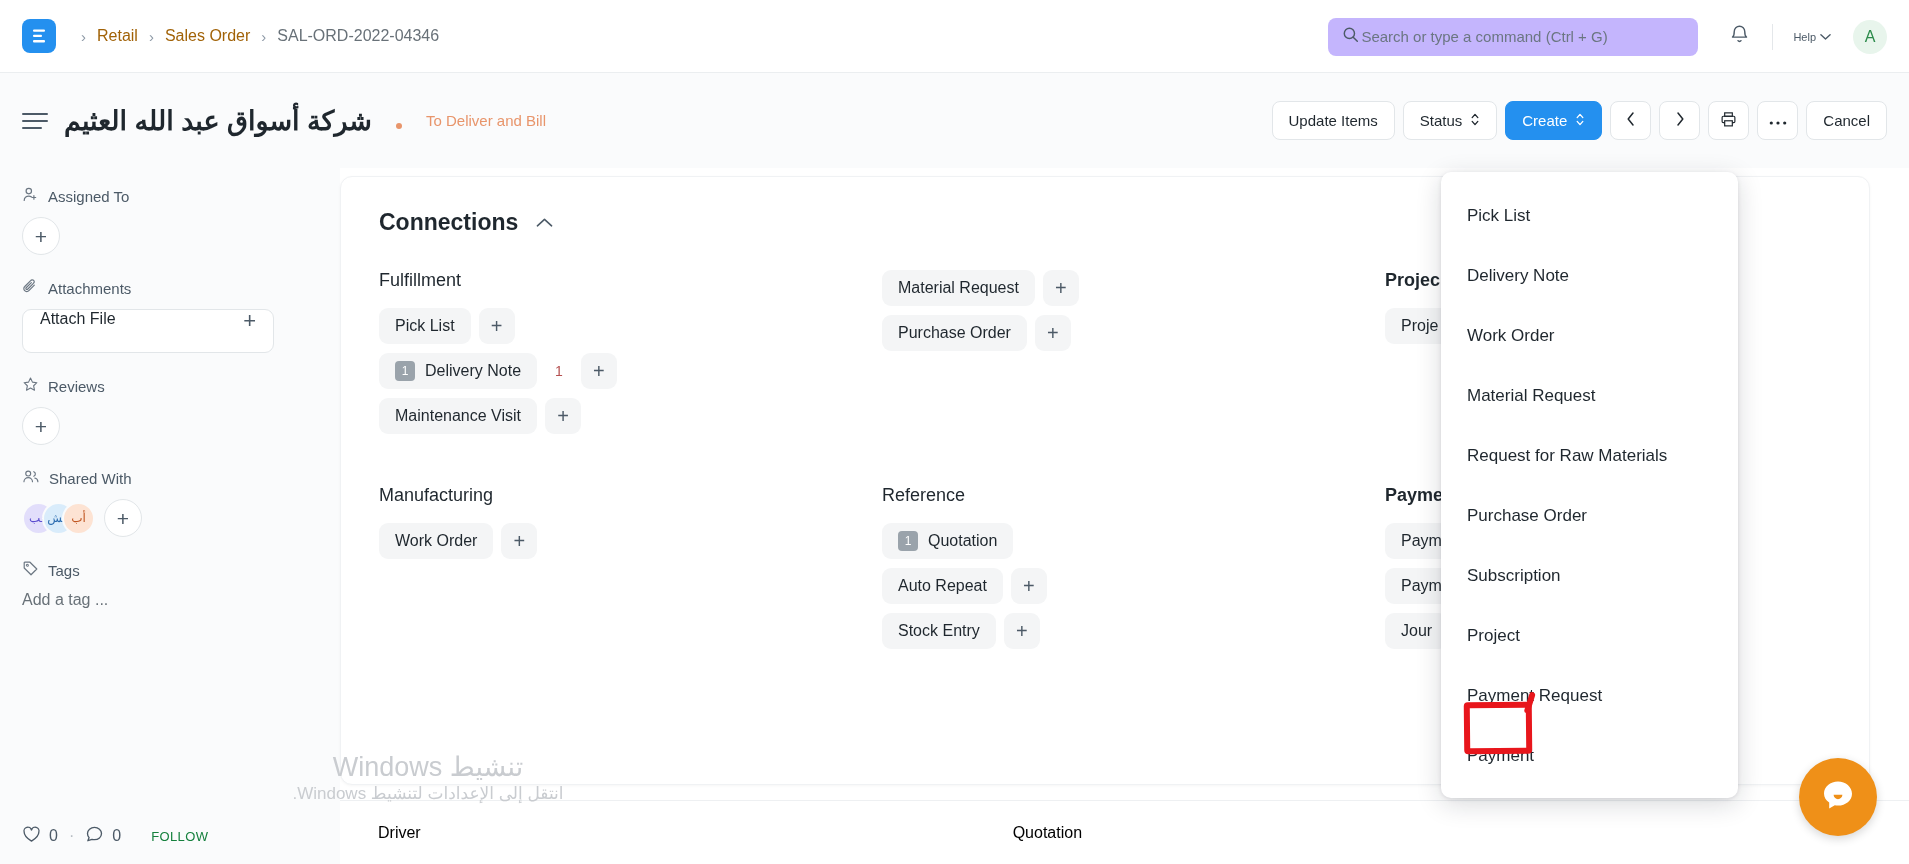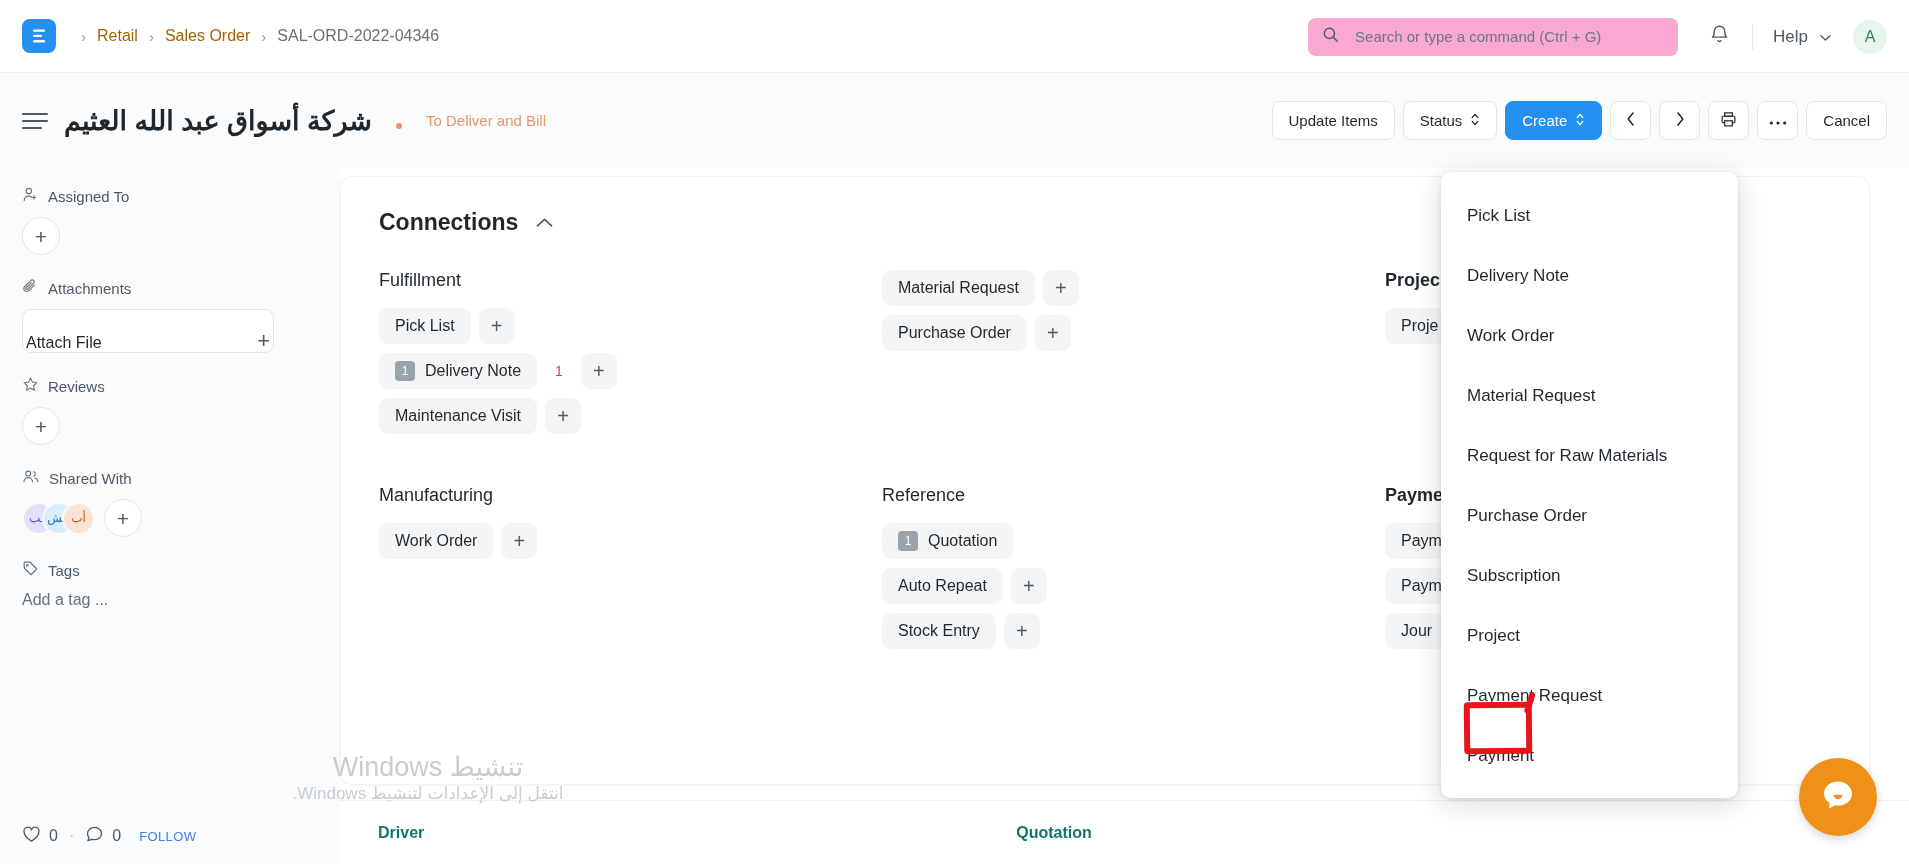--- a/index.html
+++ b/index.html
@@ -30,37 +30,37 @@
   .crumb {
     font-size:16px; color:#a16207; text-decoration:none; white-space:nowrap;
   }
   .crumb.last { color:#687178; }
 
   .nav-right {
     position:absolute; right:22px; top:0; height:73px;
     display:flex; align-items:center; gap:0px;
   }
   .search-box {
-    width:370px; height:38px; background:#f9a8d4; border-radius:8px;
-    display:flex; align-items:center; padding:0 13px; gap:16px;
+    width:370px; height:38px; background:#c4b5fd; border-radius:8px;
+    display:flex; align-items:center; padding:0 13px; gap:2px;
     border:1px solid transparent;
   }
   .search-box input {
     border:none; outline:none; background:transparent;
     font-size:15px; color:#4c5a67; width:100%;
     font-family:"Liberation Sans", sans-serif;
   }
   .search-box input::placeholder { color:#6b7682; }
   .bell-btn {
     width:42px; height:42px; display:flex; align-items:center; justify-content:center;
     margin-left:20px; border-radius:8px; cursor:pointer;
   }
   .nav-divider { width:1px; height:26px; background:#e4e7ea; margin:0 12px; }
   .help-btn {
-    display:flex; align-items:center; gap:12px; font-size:17px; color:#4c5a67;
+    display:flex; align-items:center; gap:4px; font-size:11px; color:#4c5a67;
     padding:6px 8px; border-radius:8px; cursor:pointer;
   }
   .avatar-nav {
     width:34px; height:34px; border-radius:50%;
     background:#e8f5ec; color:#2b8a4a;
     display:flex; align-items:center; justify-content:center;
     font-size:16px; margin-left:14px; flex:none;
   }
 
   
@@ -110,22 +110,22 @@
     font-size:15px; color:#4c5a67; margin-bottom:11px; font-weight:400;
   }
   .plus-circle {
     width:38px; height:38px; border-radius:50%;
     border:1px solid #e2e6e9; background:#fff;
     display:flex; align-items:center; justify-content:center;
     font-size:21px; color:#4c5a67; cursor:pointer; line-height:1;
   }
   .attach-file {
     width:252px; height:44px; border:1px solid #e2e6e9; border-radius:9px;
-    background:#fff; display:flex; align-items:flex-end; justify-content:space-between;
-    padding:0 3px; font-size:16px; color:#1f272e; cursor:pointer;
+    background:#fff; display:flex; align-items:flex-start; justify-content:space-between;
+    padding:0 17px; font-size:16px; color:#1f272e; cursor:pointer;
   }
   .attach-file .pl { font-size:22px; color:#4c5a67; line-height:1; }
   .shared-row { display:flex; align-items:center; }
   .avatar-stack { display:flex; align-items:center; }
   .av {
     width:33px; height:33px; border-radius:50%;
     display:flex; align-items:center; justify-content:center;
     font-size:12px; border:2px solid #fafbfc;
   }
   .av:not(:first-child){ margin-left:-13px; }
@@ -136,22 +136,22 @@
   .tag-add { font-size:16px; color:#687178; cursor:pointer; }
 
   .side-foot {
     position:absolute; bottom:0px; left:22px; right:0;
     height:56px; display:flex; align-items:center; gap:0;
     font-size:16px; color:#4c5a67;
   }
   .side-foot .grp { display:flex; align-items:center; gap:8px; }
   .side-foot .dot-sep { margin:0 11px; color:#b7bdc3; }
   .follow-btn {
-    margin-left:18px; font-size:13px; letter-spacing:0.4px;
-    color:#3b82f6; cursor:pointer;
+    margin-left:30px; font-size:13px; letter-spacing:0.4px;
+    color:#15803d; cursor:pointer;
   }
 
   
   .main {
     position:absolute; top:168px; left:340px; width:1569px; height:696px;
     background:#fff;
   }
   .conn-card {
     position:absolute; top:8px; left:0px; width:1530px; height:609px;
     background:#fff; border:1px solid #f0f2f4; border-radius:12px;
@@ -190,21 +190,21 @@
     font-size:20px; color:#4c5a67; cursor:pointer; line-height:1;
   }
   .pill-count { font-size:14px; color:#b55050; padding:0 10px; }
 
   
   .bottom-strip {
     position:absolute; bottom:0; left:340px; width:1569px; height:64px;
     border-top:1px solid #eef0f2; background:#fff;
     display:flex; align-items:center; padding:0 38px;
   }
-  .bs-item { font-size:16px; color:#0f766e;font-weight:bold; }
+  .bs-item { font-size:16px; color:#000000; }
   .bs-item.second { margin-left:592px; }
 
   
   .dropdown {
     position:absolute; top:172px; left:1441px; width:297px;
     background:#fff; border-radius:10px;
     box-shadow:0 6px 26px rgba(16,24,40,0.16), 0 1px 4px rgba(16,24,40,0.10);
     padding:14px 0 12px 0; z-index:40;
   }
   .dd-item {

